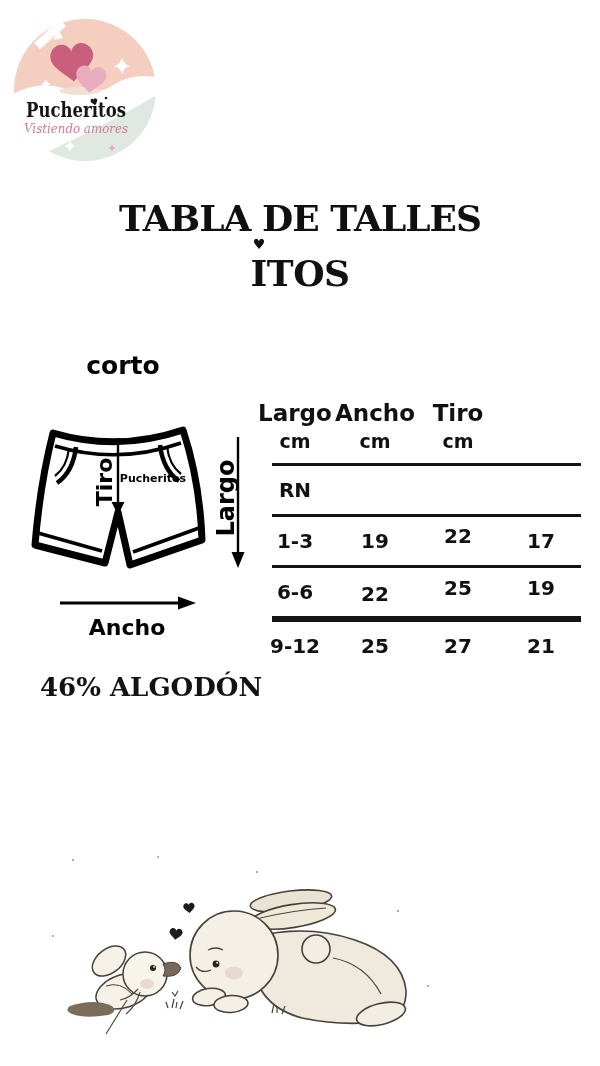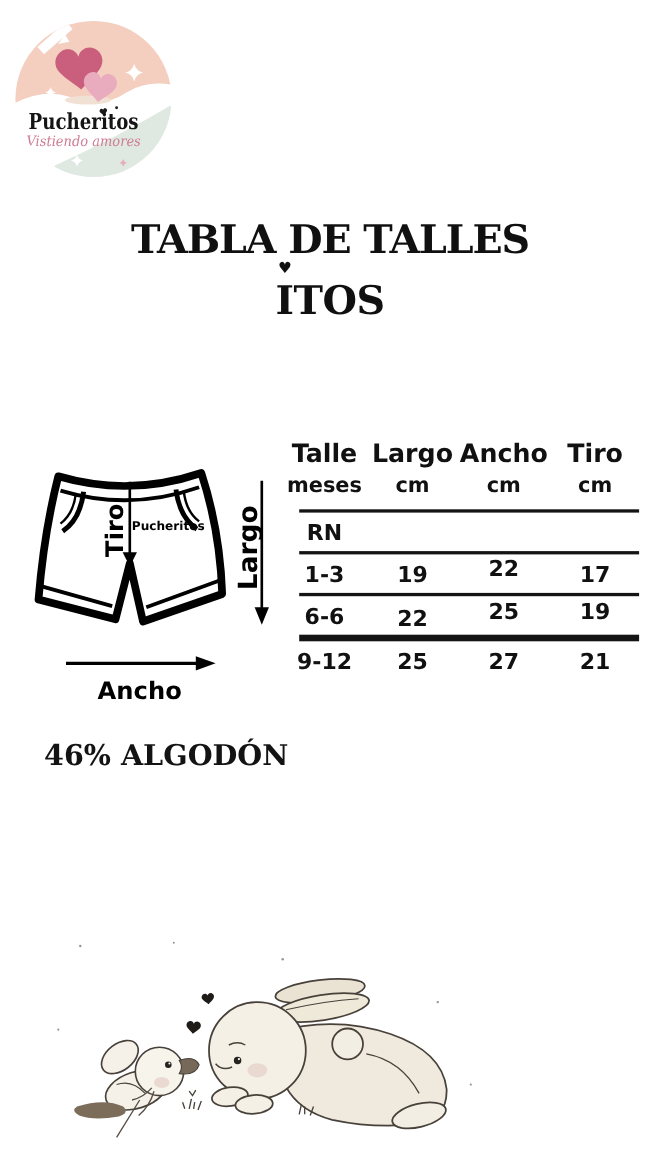--- a/index.html
+++ b/index.html
@@ -37,21 +37,21 @@
   .svg-ancho { font-size:22px; font-weight:bold; fill:#000; }
 
   
   .table { position:absolute; left:255px; top:398px; width:326px; }
   .thead { display:grid; grid-template-columns:80px 80px 86px 80px; }
   .th { text-align:center; }
   .th .lbl  { display:block; font-size:23px; font-weight:bold; line-height:30px; }
   .th .unit { display:block; font-size:19px; font-weight:bold; line-height:27px; }
   .hline { height:3px; background:#141414; margin-left:17px; }
   .hline.first { margin-top:8px; }
-  .trow { display:grid; grid-template-columns:80px 80px 86px 80px; height:35px; align-items:center; }
+  .trow { display:grid; grid-template-columns:80px 80px 86px 80px; height:48px; align-items:center; }
   .cell { position:relative; text-align:center; font-size:20px; font-weight:bold; }
   .trow.r1 .cell:nth-child(3) { top:-5px; }
   .trow.r2 .cell:nth-child(2) { top:2px; }
   .trow.r2 .cell:nth-child(3),
   .trow.r2 .cell:nth-child(4) { top:-4px; }
   .trow.r3 .cell:nth-child(3) { top:-4px; }
 
   
   .material { position:absolute; left:40px; top:672px;
               font-family:"DejaVu Serif", serif; font-weight:bold; font-size:26px; color:#131313; }
@@ -90,20 +90,21 @@
     <text x="63" y="115" text-anchor="middle" class="logo-tag" textLength="104" lengthAdjust="spacingAndGlyphs">Vistiendo amores</text>
   </g>
 </svg>
 
 <div class="title">
   <div class="l1">TABLA DE TALLES</div>
   <div class="l2"><span class="iheart"><span class="hrt">♥</span><span>I</span></span><span>TOS</span></div>
 </div>
 
 <div class="diagram-heading">
+  <div>corto</div>
 </div>
 
 <svg class="diagram-svg" viewBox="0 0 260 235">
 
   <path d="M 53,13 Q 118,32 183,10 Q 200,62 202,120 L 130,145 L 118,92 L 105,143 L 35,125 Q 40,64 53,13 Z" fill="#ffffff" stroke="#000" stroke-width="7" stroke-linejoin="round"></path>
   <path d="M 55,26 Q 118,45 181,23" fill="none" stroke="#000" stroke-width="3.5"></path>
   <path d="M 38,113 L 102,131" fill="none" stroke="#000" stroke-width="3.5"></path>
   <path d="M 199,108 L 133,132" fill="none" stroke="#000" stroke-width="3.5"></path>
   <path d="M 76,27 Q 73,52 57,63" fill="none" stroke="#000" stroke-width="4.5"></path>
   <path d="M 69,28 Q 67,47 55,56" fill="none" stroke="#000" stroke-width="2.2"></path>
@@ -119,24 +120,20 @@
   <polygon points="231.5,132 244.5,132 238,148" fill="#000"></polygon>
   <text class="svg-rot-label-lg" transform="translate(234,78) rotate(-90)" text-anchor="middle">Largo</text>
 
   <line x1="60" y1="183" x2="180" y2="183" stroke="#000" stroke-width="3"></line>
   <polygon points="178,176.5 178,189.5 196,183" fill="#000"></polygon>
   <text x="127" y="215" text-anchor="middle" class="svg-ancho">Ancho</text>
 </svg>
 
 <div class="table">
   <div class="thead">
-    <div class="th">
-      <span class="lbl">Talle</span>
-      <span class="unit">meses</span>
-    </div>
     <div class="th">
       <span class="lbl">Largo</span>
       <span class="unit">cm</span>
     </div>
     <div class="th">
       <span class="lbl">Ancho</span>
       <span class="unit">cm</span>
     </div>
     <div class="th">
       <span class="lbl">Tiro</span>

